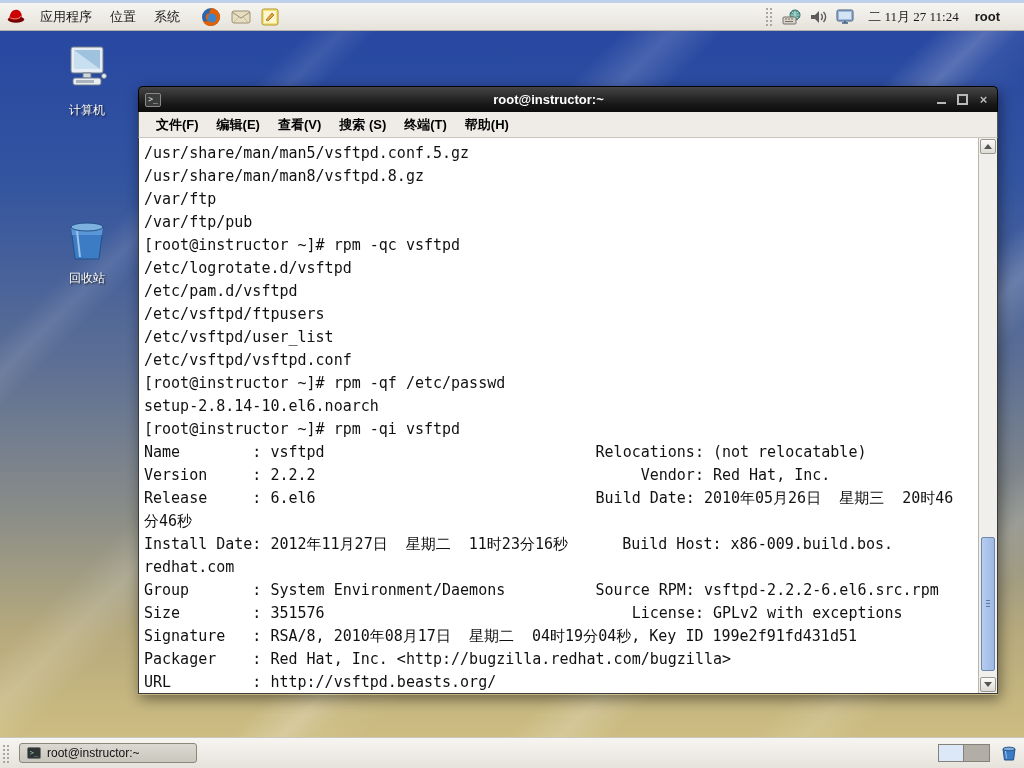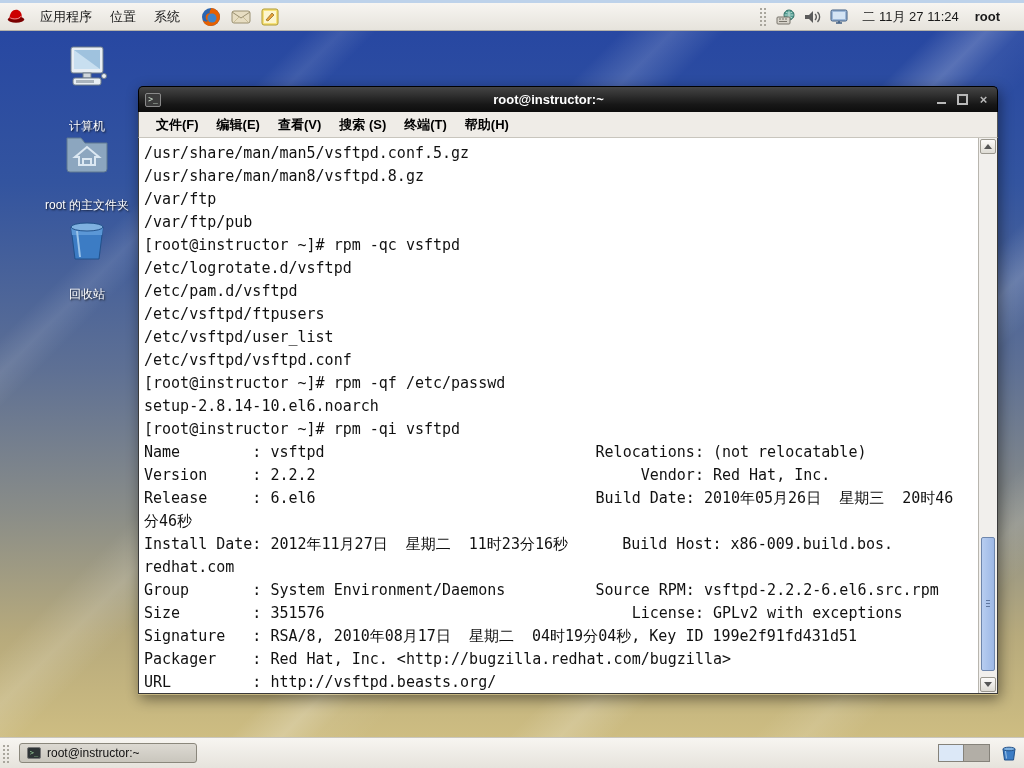--- a/index.html
+++ b/index.html
@@ -29,27 +29,27 @@
   }
   .panel.top { top:0; border-top:3px solid #bdd2ea; border-bottom:1px solid #b5b2aa; }
   .panel.bottom { bottom:0; border-top:1px solid #c9c6be; }
   .menu-item { padding:0 9px; height:100%; display:flex; align-items:center; cursor:default; }
   .launcher { margin:0 5px; display:flex; align-items:center; }
   .grip { width:9px; height:19px; margin:0 4px;
     background-image:radial-gradient(circle, #a9a69d 1px, transparent 1.4px);
     background-size:4px 4px; }
   .spacer { flex:1; }
   .status-icon { margin:0 4px; display:flex; align-items:center; }
-  .clock { padding:0 10px; white-space:nowrap; }
+  .clock { padding:0 10px; white-space:nowrap;font-family:Liberation Serif, serif; }
   .user-label { font-weight:bold; padding:0 24px 0 6px; }
 
   
   .dicon { position:absolute; width:130px; display:flex; flex-direction:column;
     align-items:center; text-align:center; }
-  .dicon .lbl { margin-top:19px; font-size:12px; color:#fff;
+  .dicon .lbl { margin-top:3px; font-size:12px; color:#fff;
     text-shadow:1px 1px 2px rgba(0,0,0,.85); white-space:nowrap; }
 
   
   .window { position:absolute; left:138px; top:86px; width:860px; height:609px;
     box-shadow:2px 4px 14px rgba(0,0,0,.45); border-radius:5px 5px 0 0; }
   .titlebar { height:26px; background:linear-gradient(#454545, #171717 70%, #0d0d0d);
     border-radius:5px 5px 0 0; display:flex; align-items:center; padding:0 6px;
     border:1px solid #000; border-bottom:none; }
   .title-icon { width:16px; height:14px; background:#3c3c3c; border:1px solid #8a8a8a;
     border-radius:2px; display:flex; align-items:center; justify-content:center;
@@ -125,31 +125,20 @@
           <path d="M13 5 L39 24 L13 24 Z" fill="#c8dff0"></path>
           <rect x="22" y="28" width="8" height="5" fill="#cfd6dc" stroke="#6f7d8a"></rect>
           <rect x="12" y="33" width="28" height="7" rx="2" fill="#e8eef4" stroke="#6f7d8a"></rect>
           <rect x="15" y="35" width="18" height="3" fill="#aab4bd"></rect>
           <circle cx="43" cy="31" r="2.5" fill="#e8eef4" stroke="#6f7d8a"></circle>
         </svg>
       </span>
       <span class="lbl">计算机</span>
     </div>
 
-    <div class="dicon" style="left:22px; top:105px;">
-      <span>
-        <svg width="50" height="44" viewBox="0 0 50 44">
-          <path d="M5 8 h14 l4 5 h22 v26 a3 3 0 0 1 -3 3 H8 a3 3 0 0 1 -3 -3 Z" fill="#8ca6bf" stroke="#5f7document891"></path>
-          <path d="M5 8 h14 l4 5 h22 v26 a3 3 0 0 1 -3 3 H8 a3 3 0 0 1 -3 -3 Z" fill="#8ca6bf" stroke="#5f7891"></path>
-          <path d="M25 17 L13 27 h4 v8 h16 v-8 h4 Z" fill="none" stroke="#dce8f2" stroke-width="2"></path>
-          <rect x="21" y="29" width="8" height="6" fill="none" stroke="#dce8f2" stroke-width="2"></rect>
-        </svg>
-      </span>
-      <span class="lbl">root 的主文件夹</span>
-    </div>
 
     <div class="dicon" style="left:22px; top:192px;">
       <span>
         <svg width="48" height="46" viewBox="0 0 48 46">
           <path d="M8 10 L40 10 L36 42 L12 42 Z" fill="#3c7cc4" stroke="#22518a"></path>
           <path d="M8 10 L40 10 L39 18 L9 18 Z" fill="#5b97d6"></path>
           <ellipse cx="24" cy="10" rx="16" ry="4" fill="#7fb1e0" stroke="#22518a"></ellipse>
           <path d="M14 14 L17 40" stroke="#9cc4ea" stroke-width="2" fill="none"></path>
         </svg>
       </span>

